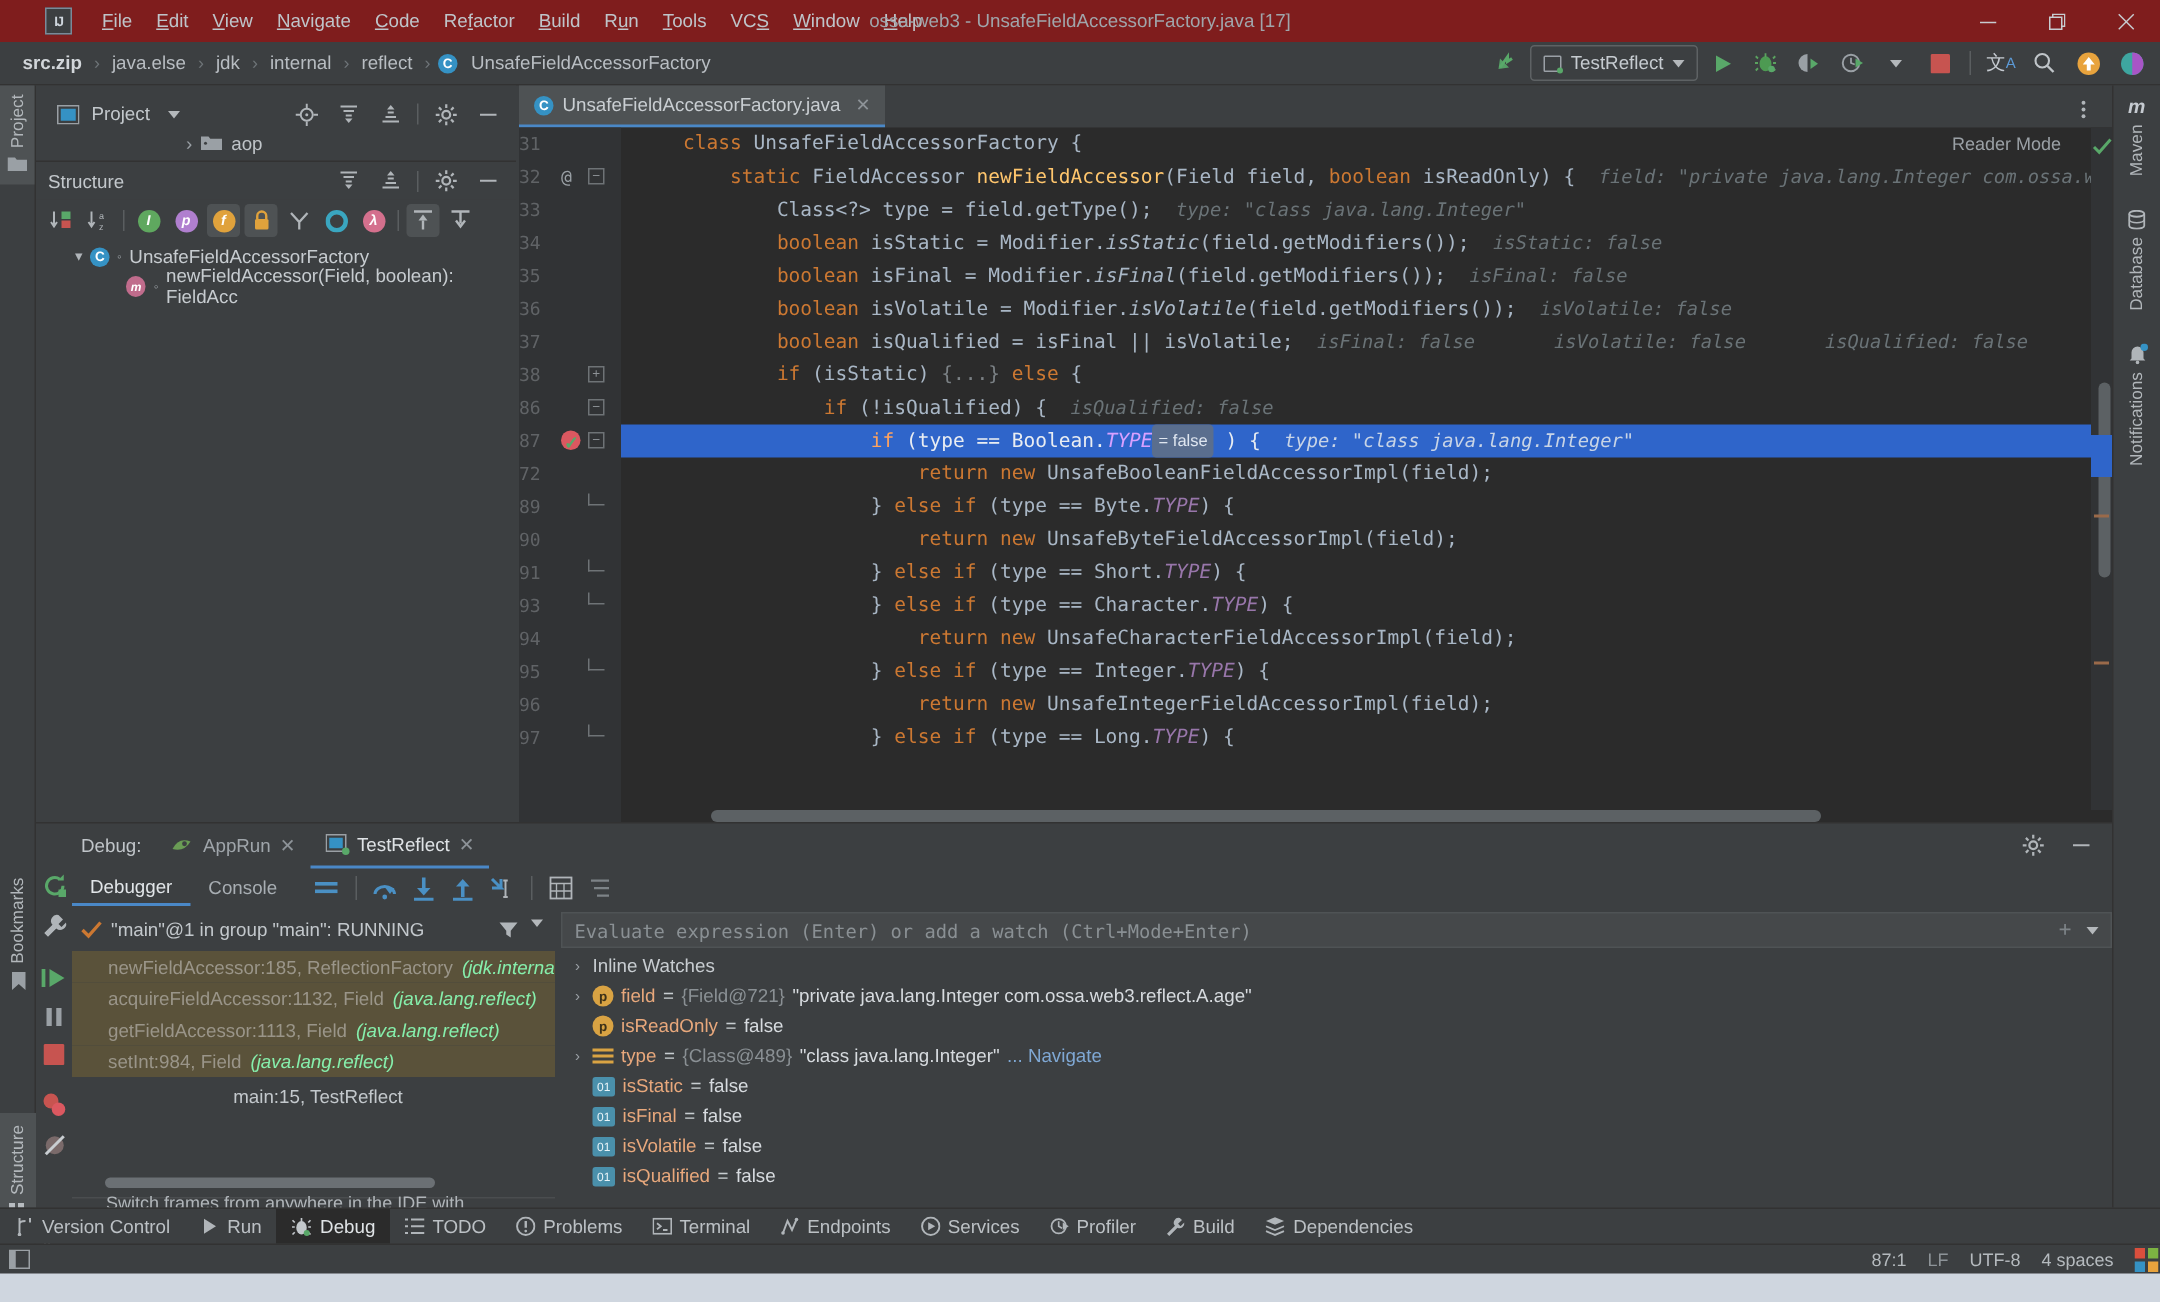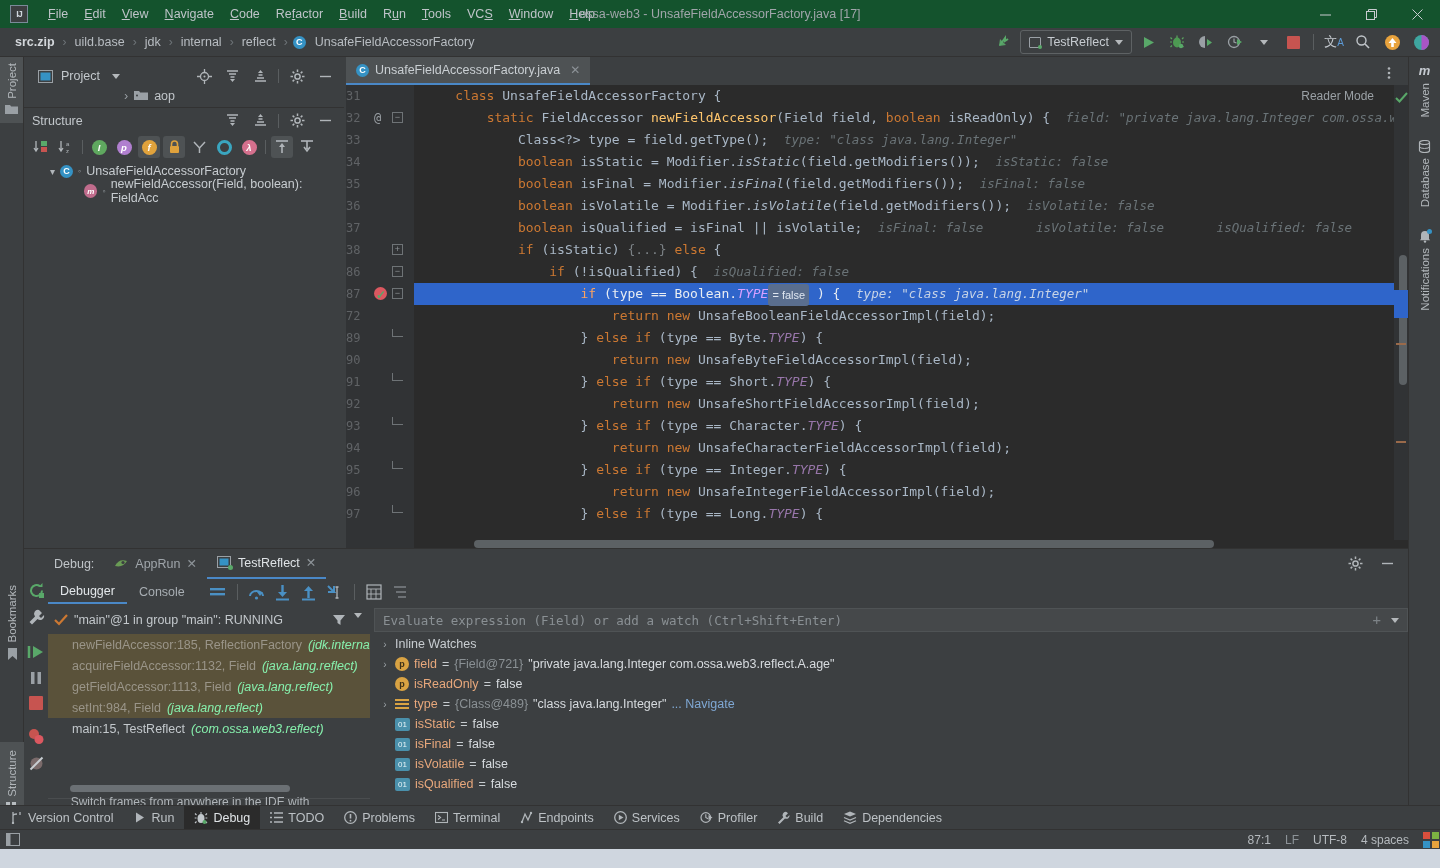--- a/index.html
+++ b/index.html
@@ -9,21 +9,21 @@
     font-family: "Liberation Sans", sans-serif;
     font-size: 12px;
     color: #bbbbbb;
     overflow: hidden;
   }
   #app { position: relative; width: 1440px; height: 868px; background: #3c3f41; }
 
   
   .titlebar {
     position: absolute; top: 0; left: 0; width: 1440px; height: 28px;
-    background: #14532d; display: flex; align-items: center;
+    background: #7f1d1d; display: flex; align-items: center; padding-left: 20px;
   }
   .ij-logo {
     width: 18px; height: 18px; margin-left: 10px; margin-right: 12px;
     border: 1px solid #7a8a99; color: #cfd6dd; font-size: 9px; font-weight: bold;
     display: flex; align-items: center; justify-content: center; letter-spacing: -1px;
     background: #3c3f41;
   }
   .menu { display: flex; align-items: center; gap: 0px; }
   .menu-item {
     padding: 3px 8px; color: #bfc4c9; font-size: 12.5px; white-space: nowrap;
@@ -230,21 +230,21 @@
     padding: 0 8px; color: #8a9094; font-size: 12.5px; font-family: "DejaVu Sans Mono", monospace;
   }
 
   .frames {
     position: absolute; left: 48px; top: 634px; width: 322px; height: 160px;
     font-size: 12.5px;
   }
   .frow { height: 21px; display: flex; align-items: center; gap: 6px; padding-left: 6px; white-space: nowrap; overflow: hidden; }
   .frow.sel { background: #1f3a5f; color: #e6eaee; }
   .frow.lib { background: #5a523a; color: #9a9589; }
-  .frow.plain { color: #c3c8cc; }
+  .frow.plain { color: #c3c8cc; flex-direction: column; }
   .frow .pkg { font-style: italic; color: #86efac; }
   .frow.sel .pkg { color: #b9c3cd; }
 
   .frames-scroll {
     position: absolute; left: 70px; top: 785px; width: 220px; height: 7px;
     background: #6b7074; border-radius: 4px;
   }
   .hintbar {
     position: absolute; left: 48px; top: 798px; width: 322px; height: 20px;
     display: flex; align-items: center; font-size: 12px; color: #b0b5b9;
@@ -349,21 +349,21 @@
             <line x1="10.5" y1="0.5" x2="0.5" y2="10.5" stroke="currentColor" stroke-width="1"></line>
           </svg>
       </div>
     </div>
   </div>
 
   <div class="navbar">
     <div class="crumbs">
       <span class="crumb bold">src.zip</span>
       <span class="crumb-sep">›</span>
-      <span class="crumb">uild.base</span>
+      <span class="crumb">java.else</span>
       <span class="crumb-sep">›</span>
       <span class="crumb">jdk</span>
       <span class="crumb-sep">›</span>
       <span class="crumb">internal</span>
       <span class="crumb-sep">›</span>
       <span class="crumb">reflect</span>
       <span class="crumb-sep">›</span>
       <span class="crumb-ic">C</span>
       <span class="crumb">UnsafeFieldAccessorFactory</span>
     </div>
@@ -657,21 +657,20 @@
         <div class="line"><span class="lnum" style="left: -68px;">35</span><span class="code">            <span class="kw">boolean</span> isFinal = Modifier.<span class="it">isFinal</span>(field.getModifiers());  <span class="hint">isFinal: false</span></span></div>
         <div class="line"><span class="lnum" style="left: -68px;">36</span><span class="code">            <span class="kw">boolean</span> isVolatile = Modifier.<span class="it">isVolatile</span>(field.getModifiers());  <span class="hint">isVolatile: false</span></span></div>
         <div class="line"><span class="lnum" style="left: -68px;">37</span><span class="code">            <span class="kw">boolean</span> isQualified = isFinal || isVolatile;  <span class="hint">isFinal: false       isVolatile: false       isQualified: false</span></span></div>
         <div class="line"><span class="lnum" style="left: -68px;">38</span><span class="foldmark" style="left: -22px;">+</span><span class="code">            <span class="kw">if</span> (isStatic) <span class="fold">{...}</span> <span class="kw">else</span> {</span></div>
         <div class="line"><span class="lnum" style="left: -68px;">86</span><span class="foldmark" style="left: -22px;">−</span><span class="code">                <span class="kw">if</span> (!isQualified) {  <span class="hint">isQualified: false</span></span></div>
         <div class="line highlight"><span class="lnum" style="left: -68px;">87</span><span class="bp" style="left: -40px;"></span><span class="foldmark" style="left: -22px;">−</span><span class="code">                    <span class="kw">if</span> (type == Boolean.<span class="stat">TYPE</span><span class="ihint">= false</span> ) {  <span class="hint">type: "class java.lang.Integer"</span></span></div>
         <div class="line"><span class="lnum" style="left: -68px;">72</span><span class="code">                        <span class="kw">return new</span> UnsafeBooleanFieldAccessorImpl(field);</span></div>
         <div class="line"><span class="lnum" style="left: -68px;">89</span><span class="foldmark" style="left: -22px; border-top: none; border-right: none; height: 8px; top: 2px;"></span><span class="code">                    } <span class="kw">else if</span> (type == Byte.<span class="stat">TYPE</span>) {</span></div>
         <div class="line"><span class="lnum" style="left: -68px;">90</span><span class="code">                        <span class="kw">return new</span> UnsafeByteFieldAccessorImpl(field);</span></div>
         <div class="line"><span class="lnum" style="left: -68px;">91</span><span class="foldmark" style="left: -22px; border-top: none; border-right: none; height: 8px; top: 2px;"></span><span class="code">                    } <span class="kw">else if</span> (type == Short.<span class="stat">TYPE</span>) {</span></div>
-        <div class="line"><span class="lnum" style="left: -68px;">92</span><span class="code">                        <span class="kw">return new</span> UnsafeShortFieldAccessorImpl(field);</span></div>
         <div class="line"><span class="lnum" style="left: -68px;">93</span><span class="foldmark" style="left: -22px; border-top: none; border-right: none; height: 8px; top: 2px;"></span><span class="code">                    } <span class="kw">else if</span> (type == Character.<span class="stat">TYPE</span>) {</span></div>
         <div class="line"><span class="lnum" style="left: -68px;">94</span><span class="code">                        <span class="kw">return new</span> UnsafeCharacterFieldAccessorImpl(field);</span></div>
         <div class="line"><span class="lnum" style="left: -68px;">95</span><span class="foldmark" style="left: -22px; border-top: none; border-right: none; height: 8px; top: 2px;"></span><span class="code">                    } <span class="kw">else if</span> (type == Integer.<span class="stat">TYPE</span>) {</span></div>
         <div class="line"><span class="lnum" style="left: -68px;">96</span><span class="code">                        <span class="kw">return new</span> UnsafeIntegerFieldAccessorImpl(field);</span></div>
         <div class="line"><span class="lnum" style="left: -68px;">97</span><span class="foldmark" style="left: -22px; border-top: none; border-right: none; height: 8px; top: 2px;"></span><span class="code">                    } <span class="kw">else if</span> (type == Long.<span class="stat">TYPE</span>) {</span></div>
       </div>
 
     <div class="errstripe">
       <div style="position:absolute;top:6px;left:1px;">
         <svg width="13" height="13" viewBox="0 0 13 13">
@@ -861,21 +860,21 @@
       <span>
         <svg width="14" height="14" viewBox="0 0 14 14">
             <path d="M1 2 H13 L8.5 7.5 V12 L5.5 10 V7.5 Z" fill="#b0b5b9"></path>
           </svg>
       </span>
       <span class="caret"></span>
     </span>
   </div>
 
   <div class="evalbar">
-    <span>Evaluate expression (Field) or add a watch (Ctrl+Shift+Enter)</span>
+    <span>Evaluate expression (Enter) or add a watch (Ctrl+Mode+Enter)</span>
     <span style="margin-left:auto;display:inline-flex;gap:10px;align-items:center;">
       <span style="color:#7d8387;font-size:14px;">+</span>
       <span class="caret"></span>
     </span>
   </div>
 
   <div class="frames" id="frames-list">
       <div class="frow lib">
         <span style="width: 12px;"></span>
         <span>newFieldAccessor:185, ReflectionFactory</span>

